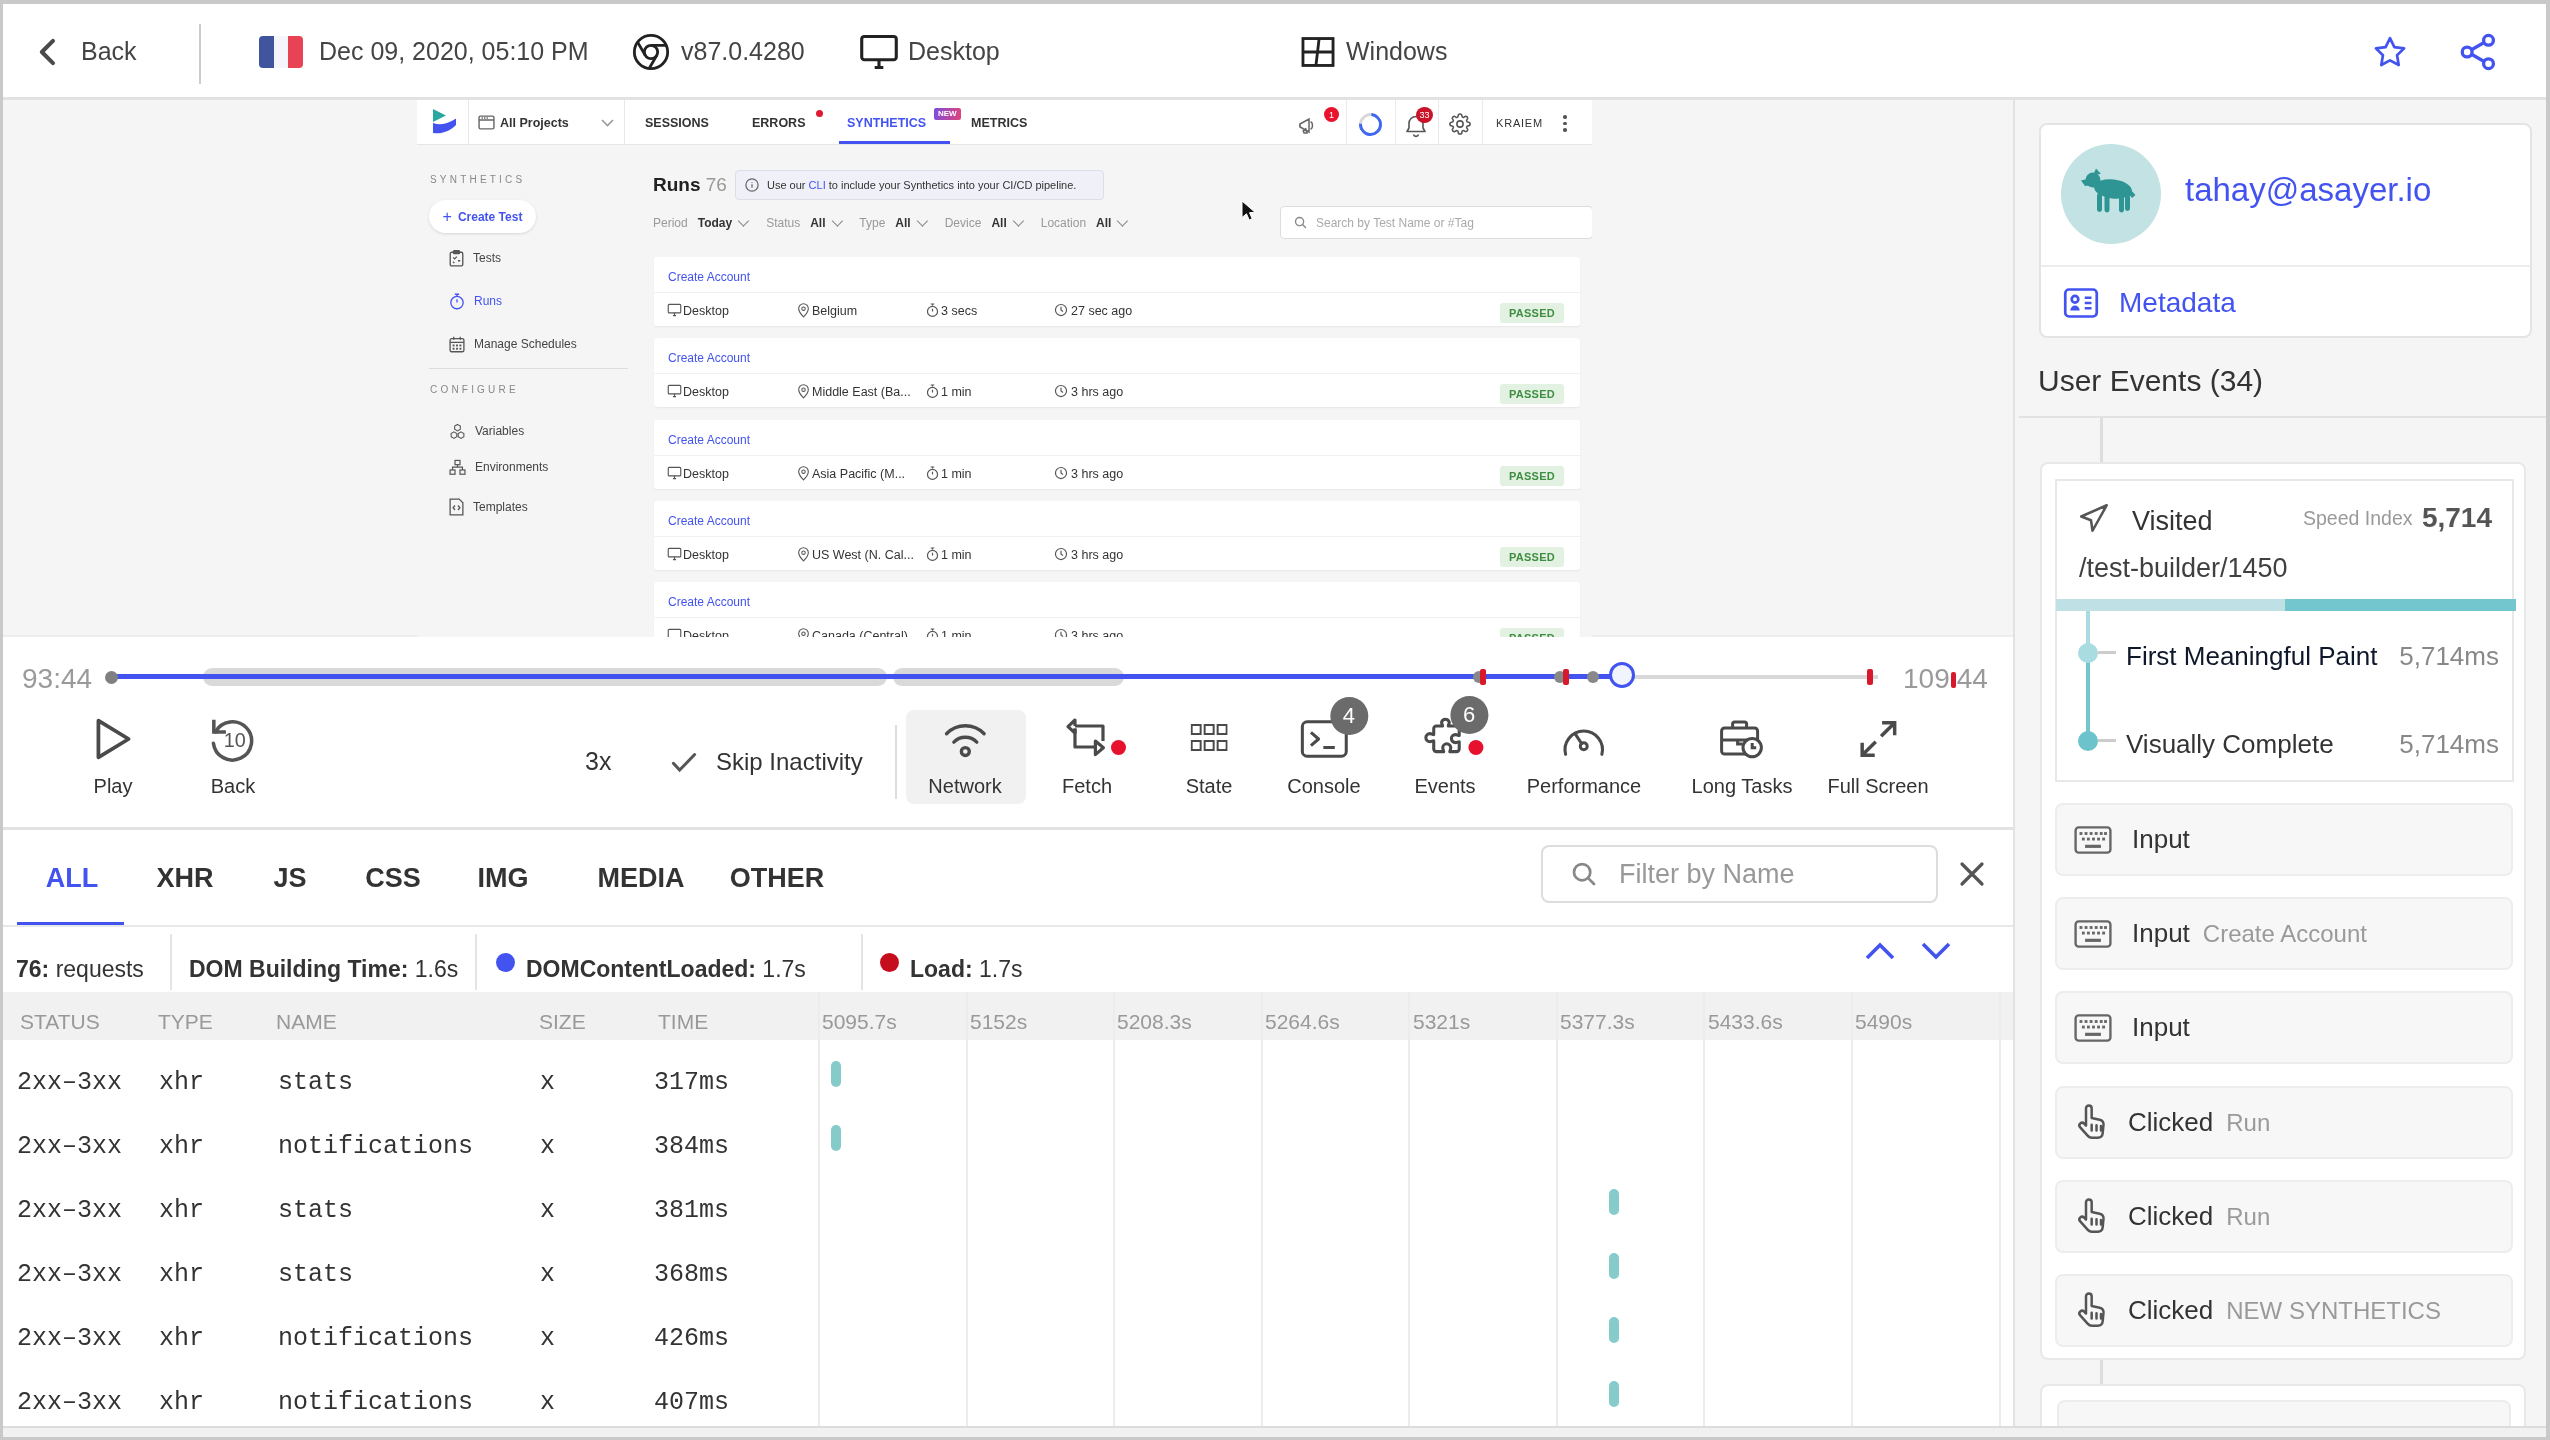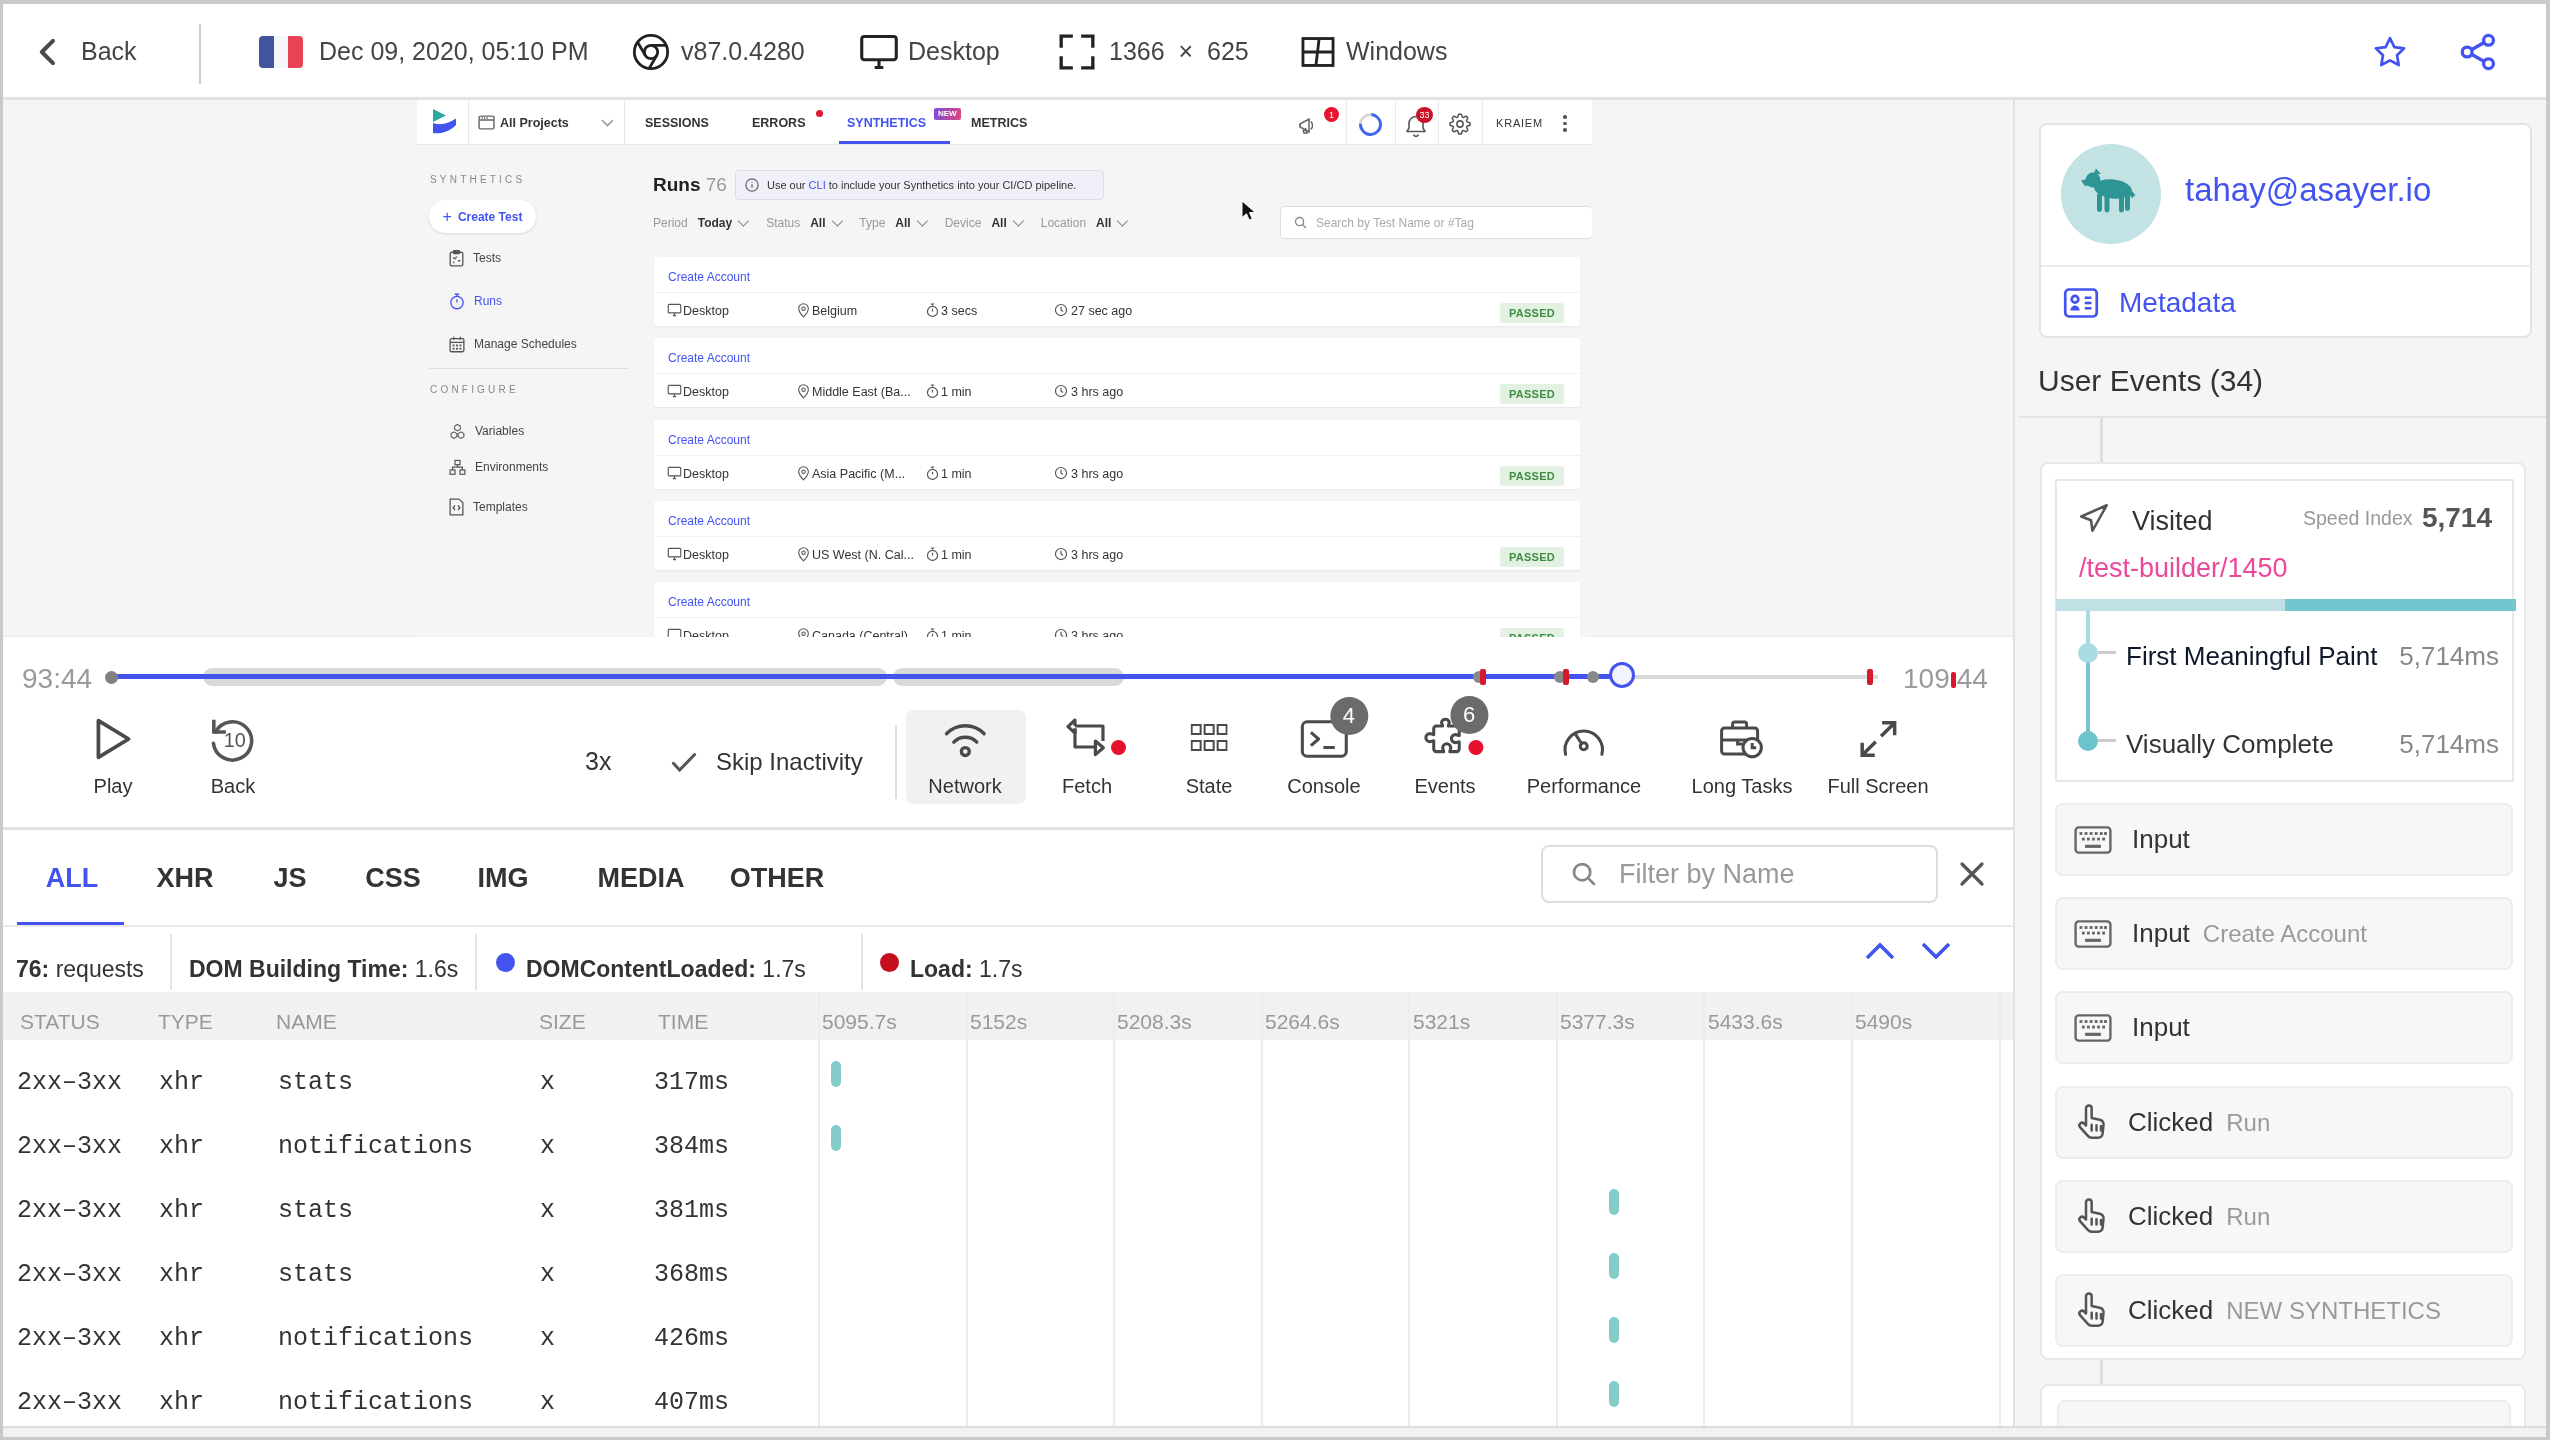--- a/index.html
+++ b/index.html
@@ -83,26 +83,20 @@
         <path d="M21.17 8 H12 M3.95 6.06 L8.54 14 M10.88 21.94 L15.46 14"></path>
       </svg>
     <span style="margin-left:10px;">v87.0.4280</span>
   </div>
   <div class="item" style="left:855px;">
     <svg width="42" height="38" viewBox="0 0 24 22" fill="none" stroke="#222" stroke-width="1.8">
         <rect x="2" y="2" width="20" height="13.5" rx="1.5"></rect>
         <path d="M9.5 20 h5 M12 15.5 V20"></path>
       </svg>
     <span style="margin-left:8px;">Desktop</span>
-  </div>
-  <div class="item" style="left:1052px;">
-    <svg width="44" height="40" viewBox="0 0 24 24" fill="none" stroke="#222" stroke-width="2" stroke-linecap="square">
-        <path d="M8.5 2.5 H2.5 V8.5 M15.5 2.5 h6 v6 M8.5 21.5 H2.5 v-6 M15.5 21.5 h6 v-6"></path>
-      </svg>
-    <span style="margin-left:10px;">1366&nbsp; ×&nbsp; 625</span>
   </div>
   <div class="item" style="left:1295px;">
     <svg width="40" height="38" viewBox="0 0 24 24" fill="none" stroke="#222" stroke-width="1.8">
         <rect x="2.5" y="3.5" width="19" height="17"></rect>
         <path d="M2.5 12 h19 M12.7 3.5 l-2 17"></path>
       </svg>
     <span style="margin-left:8px;">Windows</span>
   </div>
   <div class="item" style="left:2369px;">
     <svg width="36" height="36" viewBox="0 0 24 24" fill="none" stroke="#4353f0" stroke-width="1.8" stroke-linejoin="round">
@@ -667,21 +661,21 @@
 
   <div class="abs" style="left:25px; top:362px; width:486px; height:898px; background:#fff; border:2px solid #e8e8e8; border-radius:8px;"></div>
 
   <div class="abs" style="left:40px; top:379px; width:459px; height:303px; background:#fff; border:2px solid #e8e8e8; border-radius:1px;">
     <svg class="abs" style="left:19px; top:19px;" width="36" height="36" viewBox="0 0 24 24" fill="none" stroke="#555" stroke-width="1.7" stroke-linejoin="round">
         <path d="M20.5 3.5 L11 20.5 L10 13.5 L3.5 11 z"></path>
       </svg>
     <div class="abs" style="left:75px; top:25px; font-size:27px; color:#333;">Visited</div>
     <div class="abs" style="left:246px; top:26px; font-size:19.5px; color:#999;">Speed Index</div>
     <div class="abs" style="right:20px; top:21px; font-size:28px; color:#555; font-weight:bold;">5,714</div>
-    <div class="abs" style="left:22px; top:72px; font-size:27px; color:#ec4899;">/test-builder/1450</div>
+    <div class="abs" style="left:22px; top:72px; font-size:27px; color:#404040;">/test-builder/1450</div>
     <div class="abs" style="left:-1px; top:118px; width:229px; height:12px; background:#bfe1e5;"></div>
     <div class="abs" style="left:228px; top:118px; width:231px; height:12px; background:#74c6ce;"></div>
     <div class="abs" style="left:29px; top:130px; width:4px; height:42px; background:#a9dce1;"></div>
     <div class="abs" style="left:29px; top:172px; width:4px; height:88px; background:#74c6ce;"></div>
     <div class="abs" style="left:21px; top:162px; width:20px; height:20px; border-radius:50%; background:#a9dce1;"></div>
     <div class="abs" style="left:41px; top:170px; width:18px; height:3px; background:#ccc;"></div>
     <div class="abs" style="left:69px; top:160px; font-size:26px; color:#0f172a;">First Meaningful Paint</div>
     <div class="abs" style="right:13px; top:160px; font-size:26px; color:#888;">5,714ms</div>
     <div class="abs" style="left:21px; top:250px; width:20px; height:20px; border-radius:50%; background:#6cc3cc;"></div>
     <div class="abs" style="left:41px; top:258px; width:18px; height:3px; background:#ccc;"></div>

